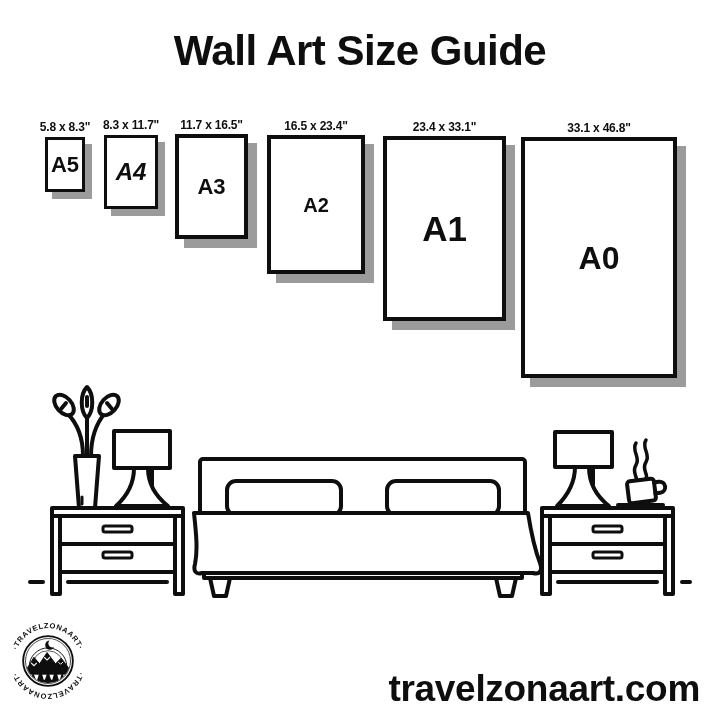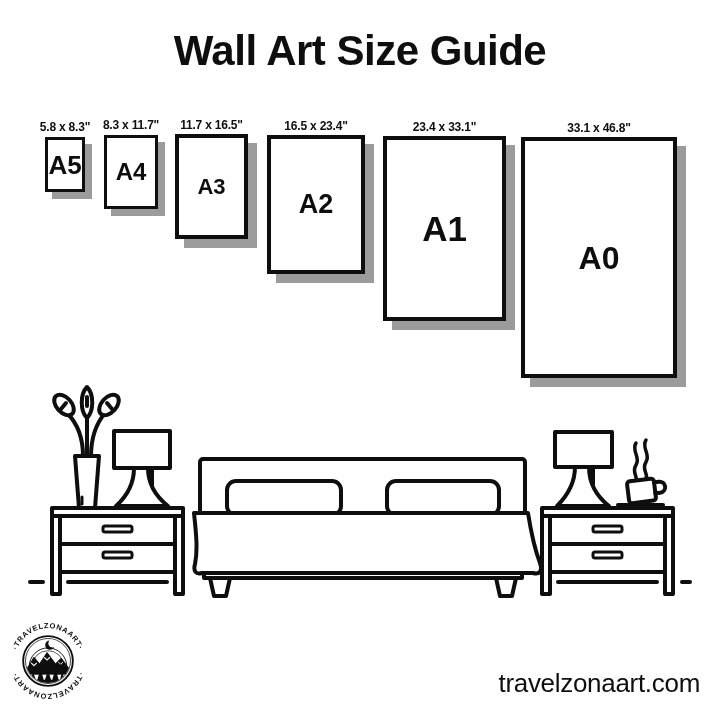--- a/index.html
+++ b/index.html
@@ -33,46 +33,46 @@
   }
   .paper .letter{font-weight:700;color:var(--ink);line-height:1;}
   
   .scene{position:absolute;left:30px;top:385px;overflow:visible;}
   
   .logo{position:absolute;left:3px;top:616px;}
   .logo-text{font:700 8px "Liberation Sans", sans-serif;fill:var(--ink);letter-spacing:0.7px;}
   
   .website{
     position:absolute;right:20px;top:668px;
-    font-size:26px;font-weight:400;letter-spacing:-0.3px;color:var(--ink);
+    font-size:37px;font-weight:700;letter-spacing:-0.3px;color:var(--ink);
   }
 </style>
 </head>
 <body>
 
 <div class="canvas">
 
   <h1 class="page-title">Wall Art Size Guide</h1>
 
   <div>
     <div class="paper" style="left:45px;top:137px;width:40px;height:55px;box-shadow:7px 7px 0 0 var(--shadow);">
       <div class="dims">5.8 x 8.3"</div>
-      <span class="letter" style="font-size:26px;">A5</span>
+      <span class="letter" style="font-size:22px;">A5</span>
     </div>
     <div class="paper" style="left:104px;top:135px;width:54px;height:74px;box-shadow:7px 7px 0 0 var(--shadow);">
       <div class="dims">8.3 x 11.7"</div>
-      <span class="letter" style="font-size:24px;">A4</span>
+      <span class="letter" style="font-size:24px;font-style:italic;">A4</span>
     </div>
     <div class="paper thick" style="left:175px;top:134px;width:73px;height:105px;">
       <div class="dims">11.7 x 16.5"</div>
       <span class="letter" style="font-size:22px;">A3</span>
     </div>
     <div class="paper thick" style="left:267px;top:135px;width:98px;height:139px;">
       <div class="dims">16.5 x 23.4"</div>
-      <span class="letter" style="font-size:27px;">A2</span>
+      <span class="letter" style="font-size:20px;">A2</span>
     </div>
     <div class="paper thick" style="left:383px;top:136px;width:123px;height:185px;">
       <div class="dims">23.4 x 33.1"</div>
       <span class="letter" style="font-size:35px;">A1</span>
     </div>
     <div class="paper thick" style="left:521px;top:137px;width:156px;height:241px;">
       <div class="dims">33.1 x 46.8"</div>
       <span class="letter" style="font-size:32px;">A0</span>
     </div>
   </div>

